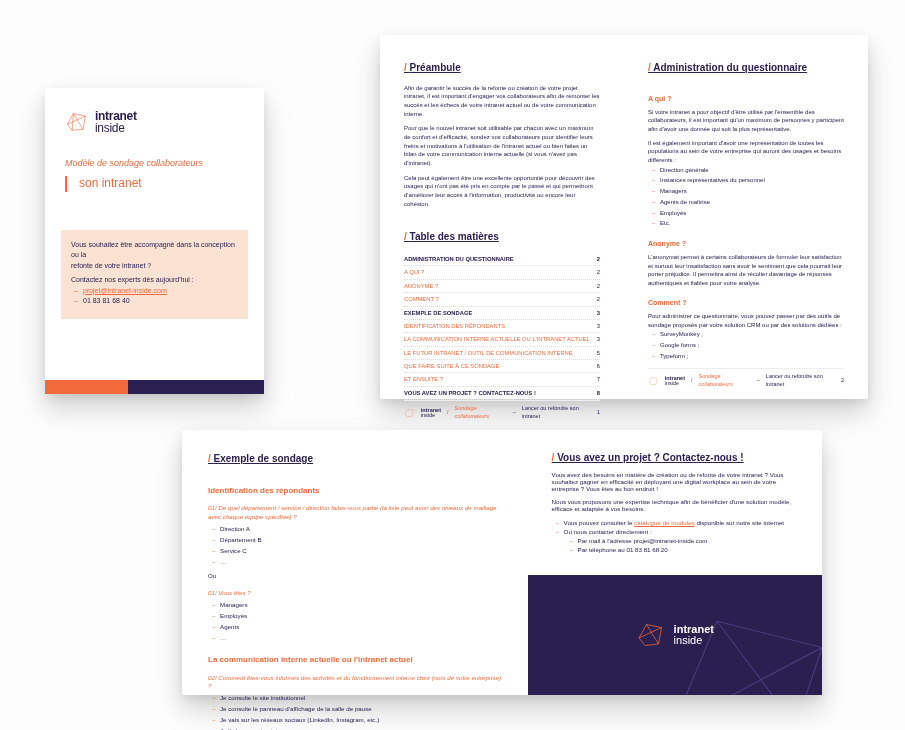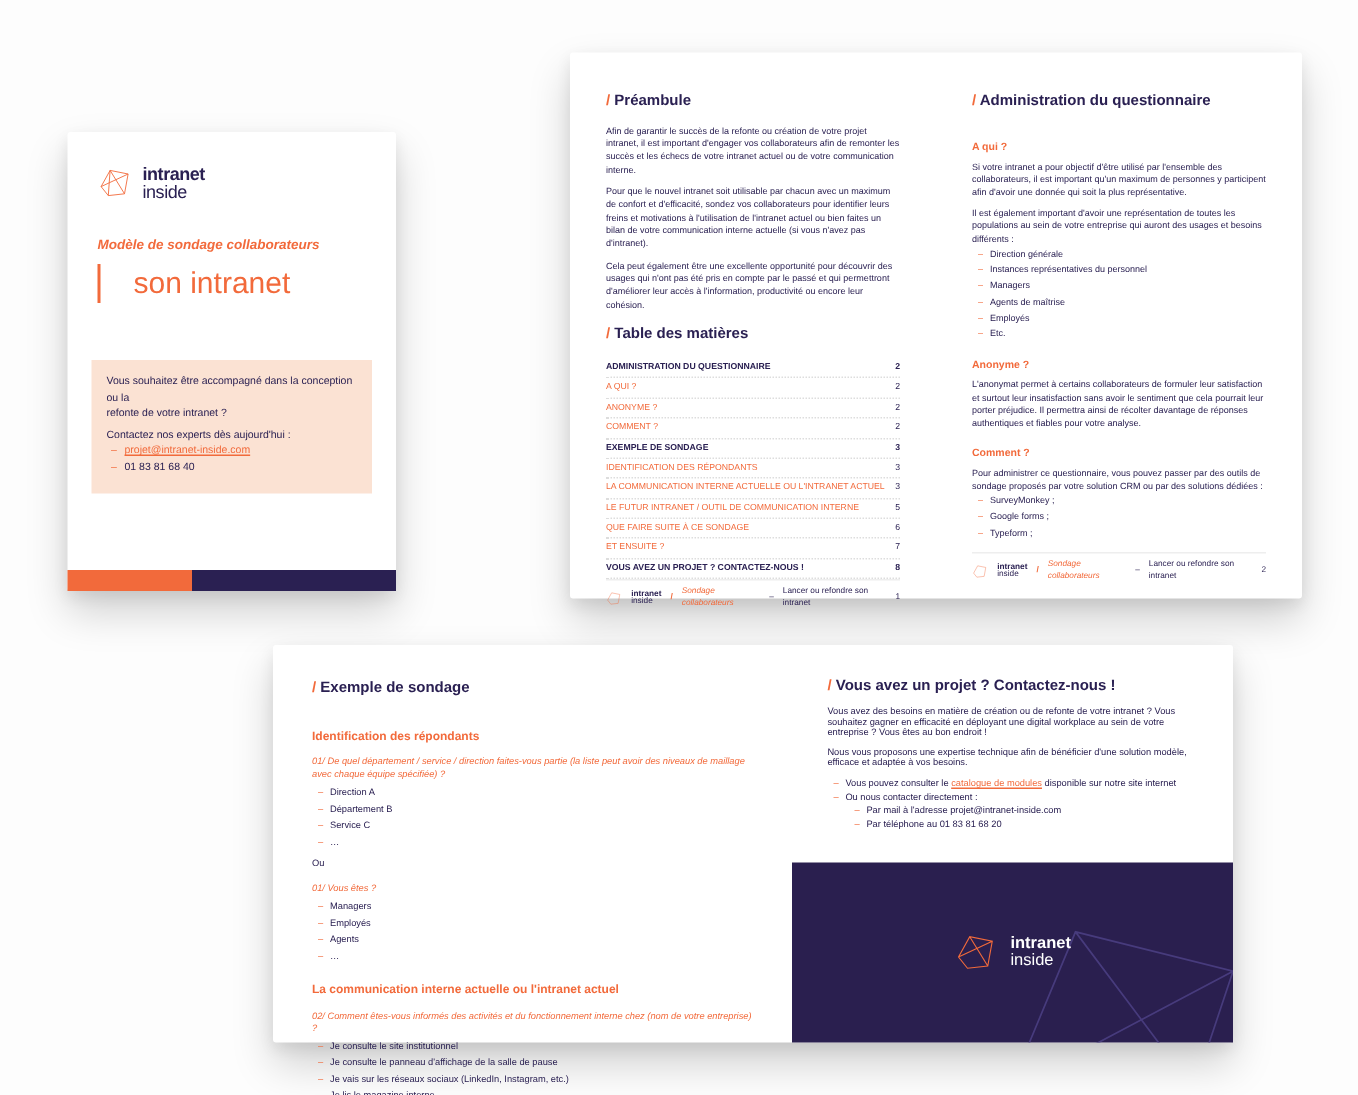--- a/index.html
+++ b/index.html
@@ -11,34 +11,34 @@
     position: relative;
     overflow: hidden;
   }
   .page {
     position: absolute;
     background: #fff;
     box-shadow: 0 14px 28px rgba(0,0,0,.18), 0 4px 10px rgba(0,0,0,.08);
     border-radius: 2px;
   }
   h4.slash::before { content: "/ "; color: #f26a3b; font-weight: 700; }
-  h4.slash { color: #2a2052; font-weight: 700; font-size: 10px; margin-bottom: 8px; }
+  h4.slash { color: #2a2052; font-weight: 700; font-size: 10px; margin-bottom: 8px; text-decoration: underline; }
 
   
   .cover {
     left: 45px; top: 88px; width: 219px; height: 306px;
     display: flex; flex-direction: column;
   }
   .cover .header { padding: 22px 20px 10px; }
   .cover .logo-row { display: flex; align-items: center; gap: 6px; }
   .logo-shape { width: 24px; height: 24px; }
   .cover h5 { font-size: 12px; color: #2a2052; font-weight: 700; letter-spacing: -.3px; line-height: 1; }
-  .cover .kicker { color: #f26a3b; font-size: 9px; font-style: italic; font-weight: 700; margin: 24px 0 8px; }
+  .cover .kicker { color: #f26a3b; font-size: 9px; font-style: italic; font-weight: 400; margin: 24px 0 8px; }
   .cover .title1 { font-size: 14px; font-weight: 700; color: #2a2052; padding-left: 10px; border-left: 2px solid #f26a3b; line-height: 1.3; }
-  .cover .title2 { font-size: 20px; font-weight: 400; color: #f26a3b; padding-left: 22px; border-left: 2px solid #f26a3b; line-height: 1.3; }
+  .cover .title2 { font-size: 12px; font-weight: 400; color: #f26a3b; padding-left: 12px; border-left: 2px solid #f26a3b; line-height: 1.3; }
   .cover .contact-box {
     margin: 28px 16px 0; background: #fbe2d3; padding: 10px 10px 12px;
     font-size: 7px; color: #2a2052; line-height: 1.5;
   }
   .cover .contact-box .line-sp { margin-top: 4px; }
   .cover .contact-box .indent { padding-left: 12px; position: relative; }
   .cover .contact-box .indent::before { content:"–"; color:#f26a3b; position:absolute; left:3px; }
   .cover .bottom-band {
     margin-top: auto; height: 14px; width: 100%;
     background: linear-gradient(to right, #f26a3b 0 38%, #2a2052 38% 100%);
@@ -120,21 +120,21 @@
 </div>
 
 <div class="page spread-top">
 
   <div class="half">
     <h4 class="slash">Préambule</h4>
     <p style="margin-bottom:6px">Afin de garantir le succès de la refonte ou création de votre projet intranet, il est important d'engager vos collaborateurs afin de remonter les succès et les échecs de votre intranet actuel ou de votre communication interne.</p>
     <p style="margin-bottom:6px">Pour que le nouvel intranet soit utilisable par chacun avec un maximum de confort et d'efficacité, sondez vos collaborateurs pour identifier leurs freins et motivations à l'utilisation de l'intranet actuel ou bien faites un bilan de votre communication interne actuelle (si vous n'avez pas d'intranet).</p>
     <p>Cela peut également être une excellente opportunité pour découvrir des usages qui n'ont pas été pris en compte par le passé et qui permettront d'améliorer leur accès à l'information, productivité ou encore leur cohésion.</p>
 
-    <h4 class="slash" style="margin-top:8px">Table des matières</h4>
+    <h4 class="slash" style="margin-top:22px">Table des matières</h4>
     <div id="toc-list" style="font-size:5.8px">
         <div class="toc-row">
           <span style="font-weight:700;color:#2a2052">ADMINISTRATION DU QUESTIONNAIRE</span>
           <span style="font-weight:700">2</span>
         </div>
         <div class="toc-row">
           <span style="color:#f26a3b">A QUI ?</span>
           <span style="">2</span>
         </div>
         <div class="toc-row">

